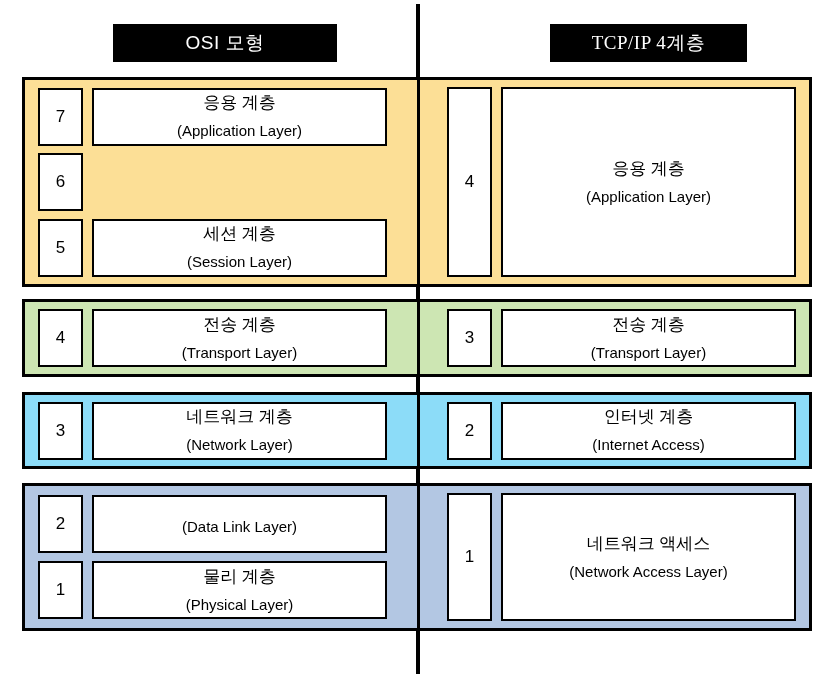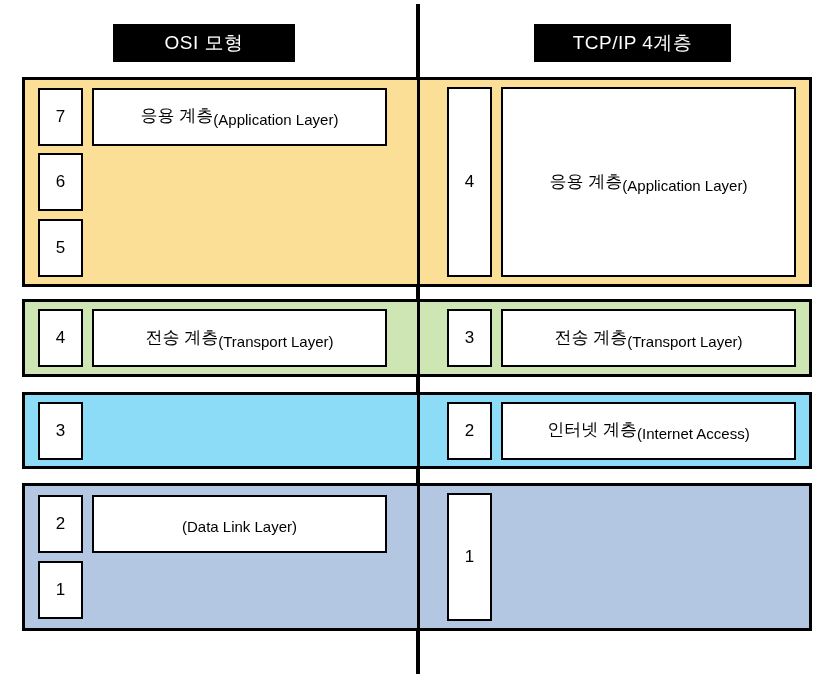--- a/index.html
+++ b/index.html
@@ -29,22 +29,22 @@
     top: 24px;
     height: 38px;
     background: var(--color-header-bg, #000);
     color: var(--color-header-text, #fff);
     display: flex;
     align-items: center;
     justify-content: center;
     font-size: 19px;
     letter-spacing: 0.5px;
   }
-  .header-left  { left: 113px; width: 182px; }
-  .header-right { left: 534px; width: 197px; }
+  .header-left  { left: 113px; width: 224px; }
+  .header-right { left: 550px; width: 197px; font-family: Liberation Serif, serif; }
 
   .band {
     position: absolute;
     box-sizing: border-box;
     border: 3px solid var(--color-border, #000);
     display: flex;
     flex-direction: column;
     justify-content: space-evenly;
   }
   .left-col  { left: 22px;  width: 395px; border-right: none; padding: 0 30px 0 13px; }
@@ -74,20 +74,21 @@
     justify-content: center;
     font-size: 17px;
     margin-right: 9px;
   }
   .textbox {
     flex: 1;
     box-sizing: border-box;
     background: #ffffff;
     border: 2px solid var(--color-border, #000);
     display: flex;
+    flex-direction: column;
     align-items: center;
     justify-content: center;
     text-align: center;
     line-height: 1.3;
   }
   .kr { font-size: 17px; }
   .en { font-size: 15px; margin-top: 7px; }
 </style>
 </head>
 <body>
@@ -105,48 +106,60 @@
       <div class="textbox">
         <div class="kr">응용 계층</div>
         <div class="en">(Application Layer)</div>
       </div>
     </div>
     <div class="row">
       <div class="numbox">6</div>
     </div>
     <div class="row">
       <div class="numbox">5</div>
+      <div class="textbox">
+        <div class="kr">세션 계층</div>
+        <div class="en">(Session Layer)</div>
+      </div>
     </div>
   </div>
 
   <div class="band left-col b-tr">
     <div class="row">
       <div class="numbox">4</div>
       <div class="textbox">
         <div class="kr">전송 계층</div>
         <div class="en">(Transport Layer)</div>
       </div>
     </div>
   </div>
 
   <div class="band left-col b-net">
     <div class="row">
       <div class="numbox">3</div>
+      <div class="textbox">
+        <div class="kr">네트워크 계층</div>
+        <div class="en">(Network Layer)</div>
+      </div>
     </div>
   </div>
 
   <div class="band left-col b-link">
     <div class="row">
       <div class="numbox">2</div>
       <div class="textbox">
         <div class="en">(Data Link Layer)</div>
       </div>
     </div>
     <div class="row">
       <div class="numbox">1</div>
+      <div class="textbox">
+        <div class="kr">물리 계층</div>
+        <div class="en">(Physical Layer)</div>
+      </div>
     </div>
   </div>
 
   <div class="band right-col b-app">
     <div class="row row-fill">
       <div class="numbox">4</div>
       <div class="textbox">
         <div class="kr">응용 계층</div>
         <div class="en">(Application Layer)</div>
       </div>
@@ -169,16 +182,20 @@
       <div class="textbox">
         <div class="kr">인터넷 계층</div>
         <div class="en">(Internet Access)</div>
       </div>
     </div>
   </div>
 
   <div class="band right-col b-link">
     <div class="row row-fill-sm">
       <div class="numbox">1</div>
+      <div class="textbox">
+        <div class="kr">네트워크 액세스</div>
+        <div class="en">(Network Access Layer)</div>
+      </div>
     </div>
   </div>
 
 </div>
 
 </body></html>

